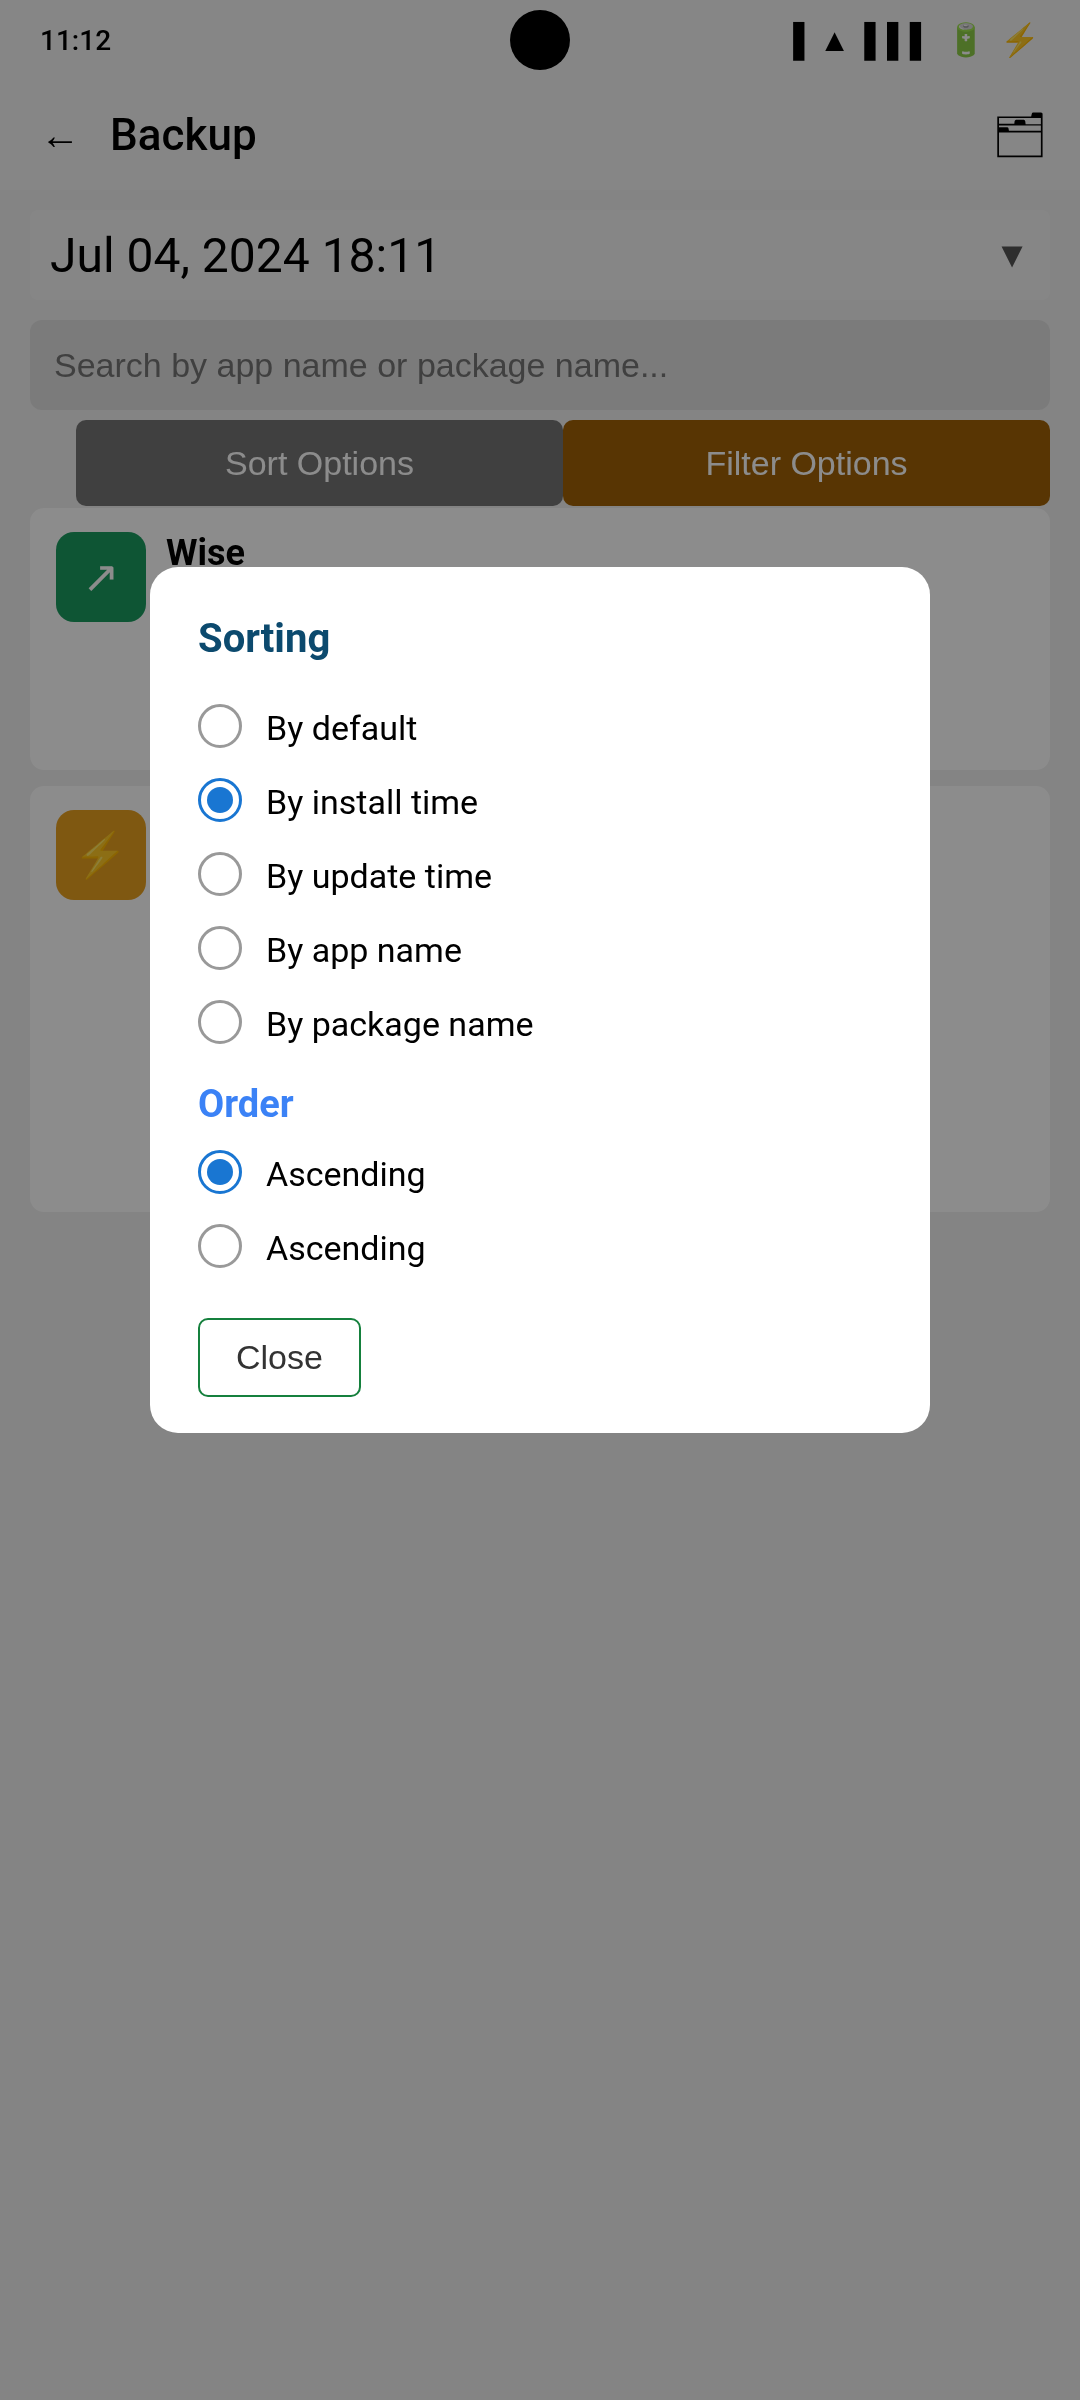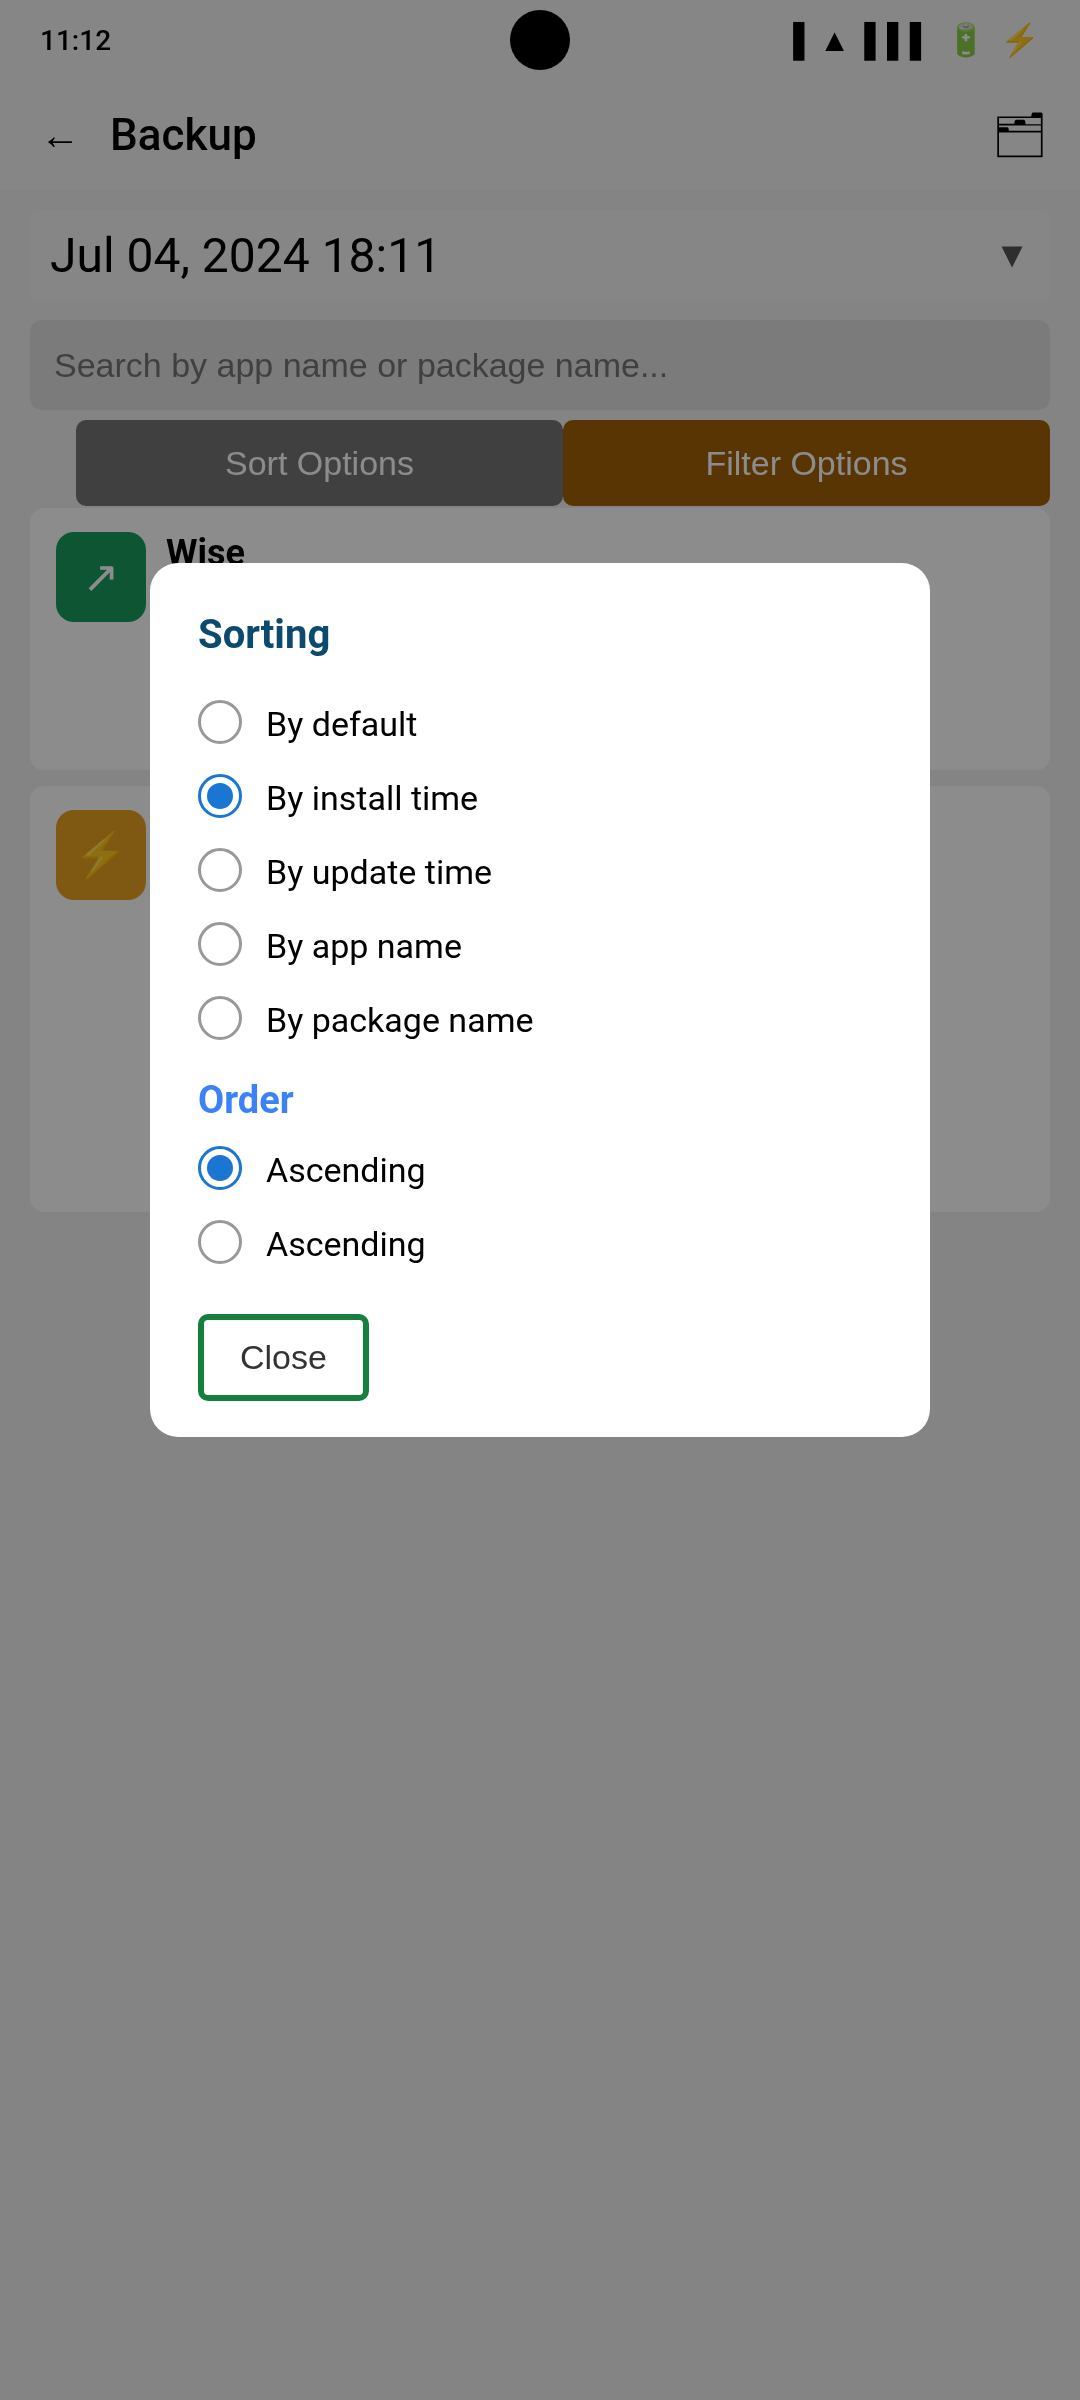--- a/index.html
+++ b/index.html
@@ -275,21 +275,21 @@
     .section-title {
       font-size: 38px;
       font-weight: 700;
       color: #3b82f6;
       margin: 28px 0 14px 0;
     }
     .dialog-close-btn {
       margin-top: 24px;
       padding: 18px 36px;
       background: #fff;
-      border: 6px solid #15803d;
+      border: 2px solid #15803d;
       border-radius: 10px;
       font-size: 34px;
       color: #333;
       cursor: pointer;
     }
   </style>
 </head>
 <body>
 
 <div class="status-bar">

